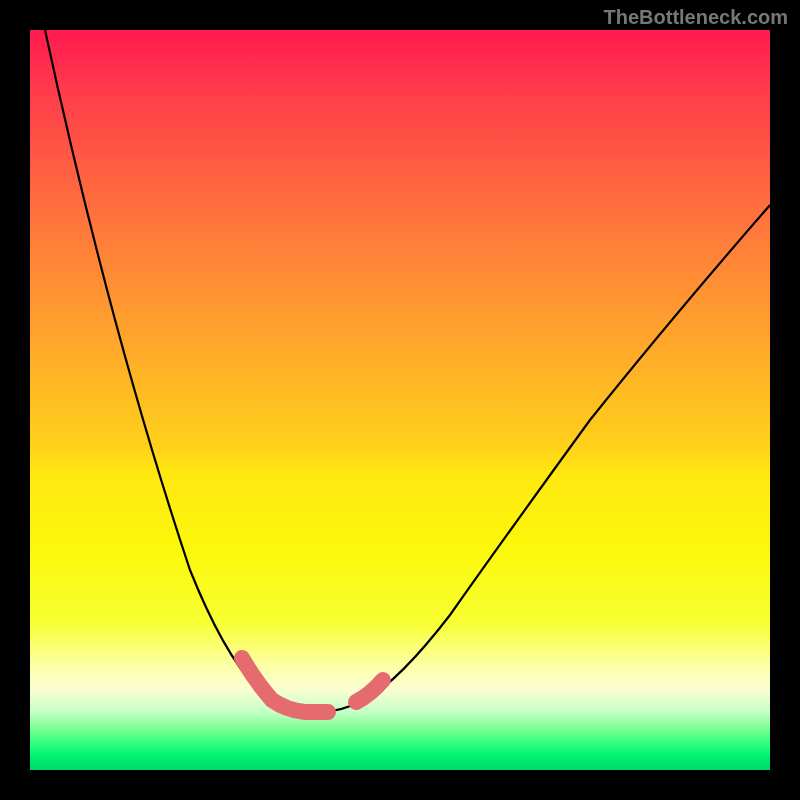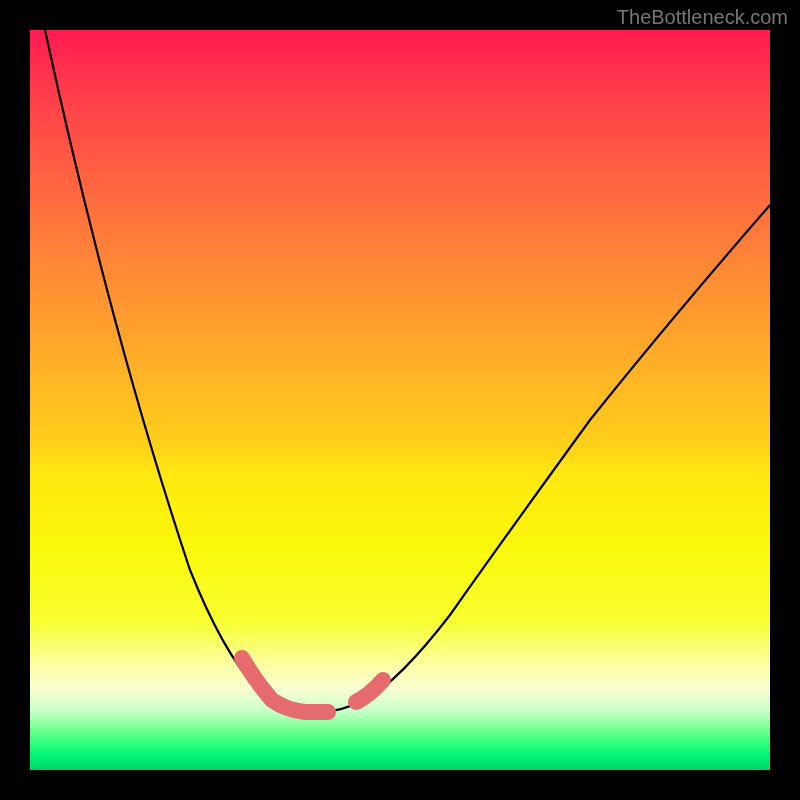--- a/index.html
+++ b/index.html
@@ -13,21 +13,21 @@
       background: #000;
       position: relative;
       overflow: hidden;
     }
     .attribution {
       position: absolute;
       top: 6px;
       right: 12px;
       font-family: Arial, sans-serif;
       font-size: 20px;
-      font-weight: 400;
+      font-weight: 700;
       color: #777;
       z-index: 10;
     }
     .chart-area {
       position: absolute;
       top: 30px;
       left: 30px;
       width: 740px;
       height: 740px;
       background: linear-gradient(to bottom,

